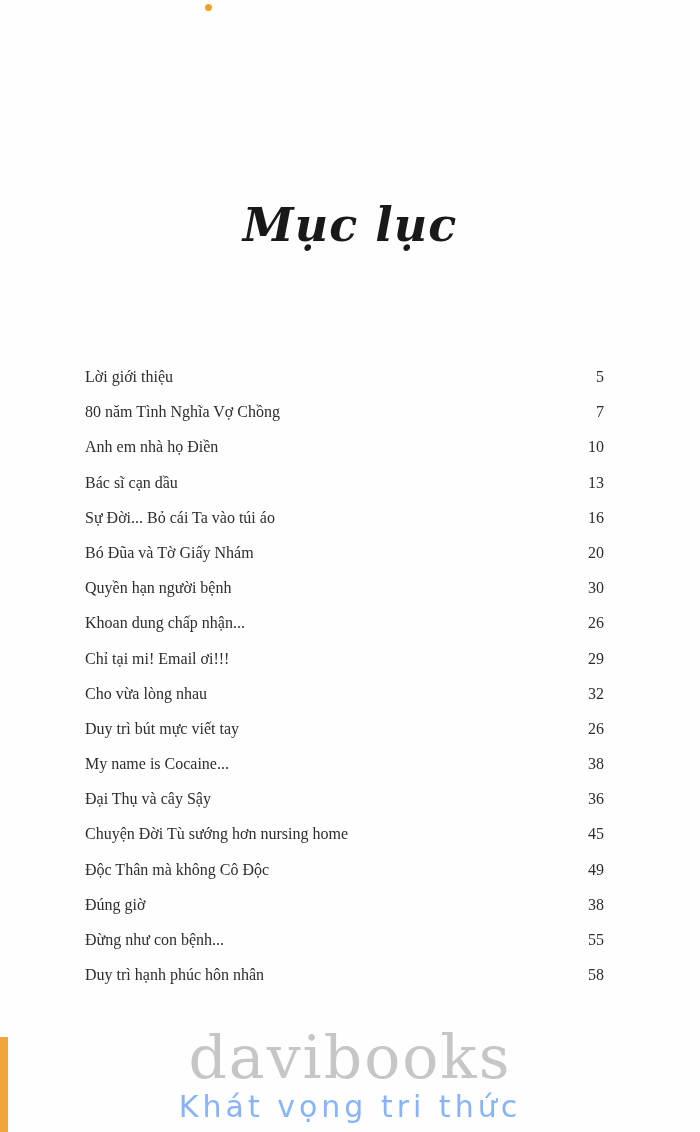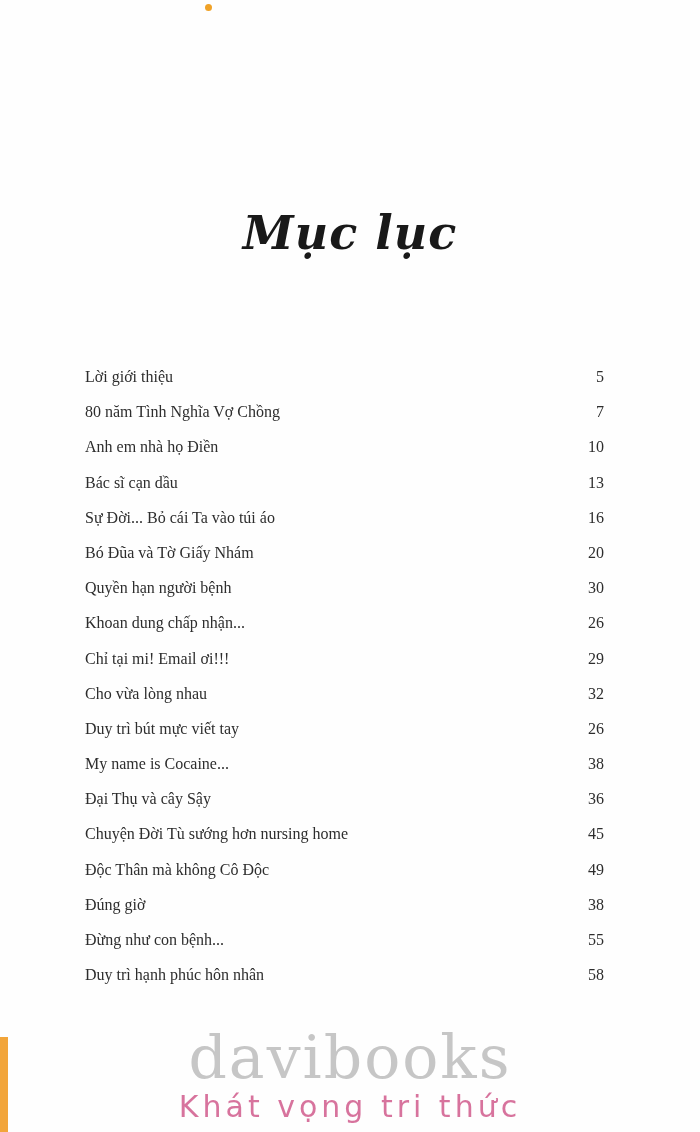--- a/index.html
+++ b/index.html
@@ -30,21 +30,21 @@
     bottom: 0;
     width: 8px;
     height: 95px;
     background: #f2a53a;
   }
   .title {
     position: absolute;
     top: 198px;
     left: 0;
     right: 0;
-    margin: 8px;
+    margin: 0;
     text-align: center;
     font-family: "DejaVu Serif", serif;
     font-style: italic;
     font-weight: 700;
     font-size: 46px;
     letter-spacing: 1px;
     color: #191919;
   }
   .toc {
     position: absolute;
@@ -81,21 +81,21 @@
     font-size: 60px;
     line-height: 1;
     color: #9a9a9a;
     opacity: 0.55;
     letter-spacing: 2px;
   }
   .wm-tagline {
     margin-top: 2px;
     font-family: "DejaVu Sans", sans-serif;
     font-size: 30px;
-    color: #be185d;
+    color: #3b82f6;
     opacity: 0.6;
     letter-spacing: 4px;
   }
 </style>
 </head>
 <body>
 
 <div class="page">
 
   <span class="accent-dot"></span>

